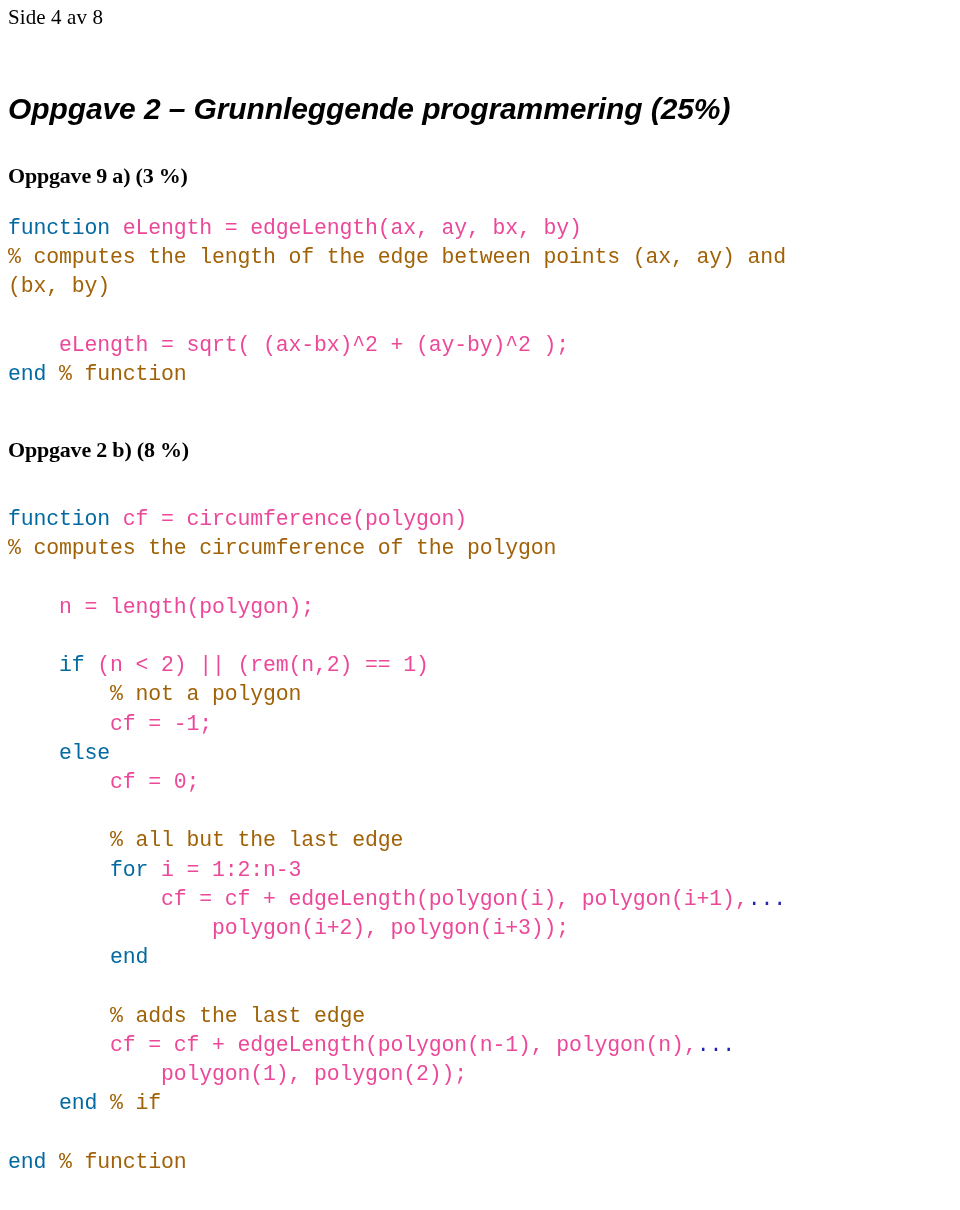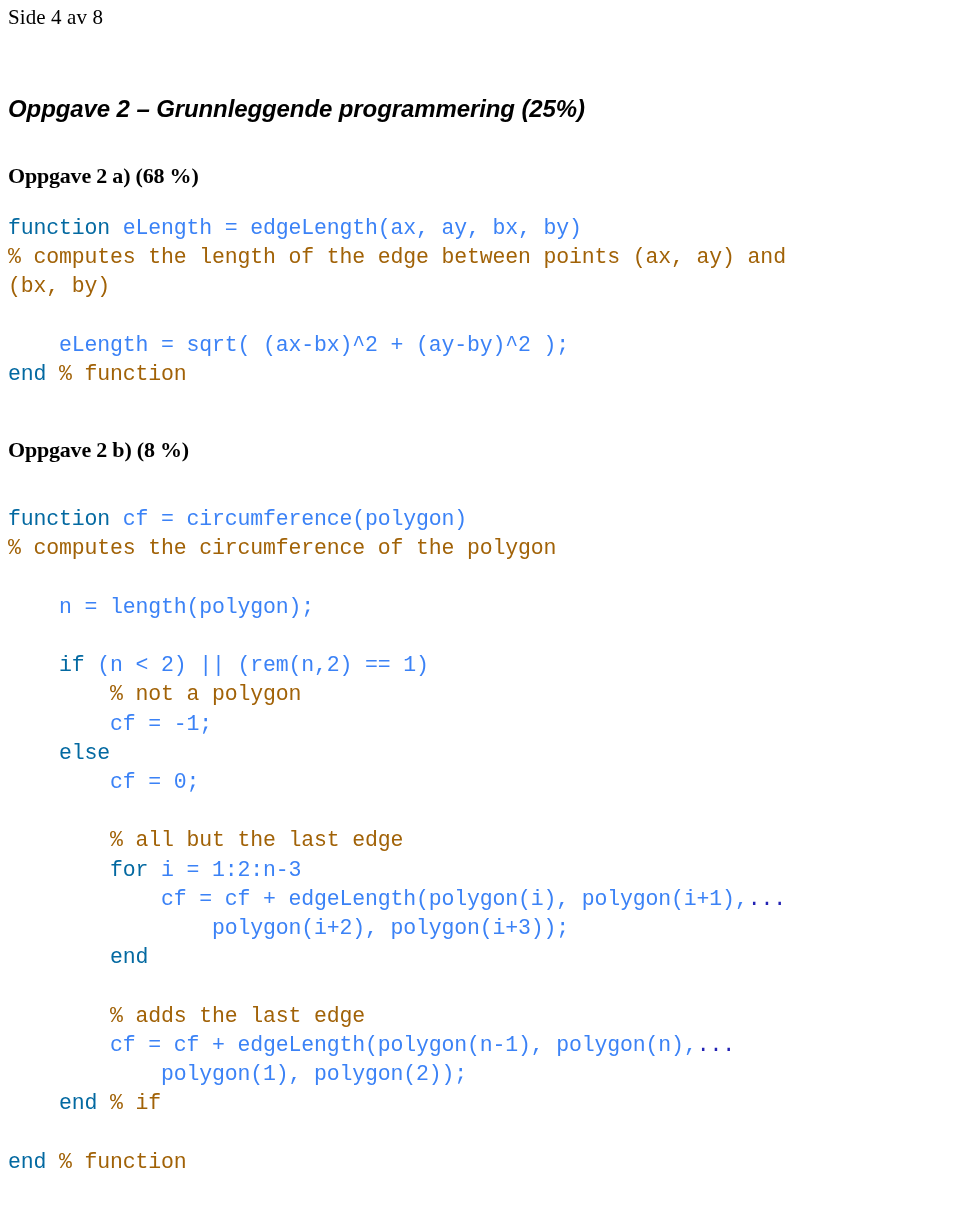--- a/index.html
+++ b/index.html
@@ -31,21 +31,21 @@
     color: #000;
     padding-top: 4px;
     letter-spacing: 0.1px;
   }
 
   
   .doc-title {
     font-family: "Liberation Sans", sans-serif;
     font-weight: bold;
     font-style: italic;
-    font-size: 24px;
+    font-size: 30px;
     line-height: 34px;
     margin-top: 62px;
     letter-spacing: -0.1px;
     white-space: pre;
   }
 
   
   .sub-heading {
     font-family: "Liberation Serif", serif;
     font-weight: bold;
@@ -69,32 +69,32 @@
   }
   .code-block.a { margin-top: 25px; }
   .code-block.b { margin-top: 42px; }
 
   .code-line { white-space: pre-wrap; min-height: 29.2px; }
   .code-line.blank { height: 29.2px; }
 
   .kw  { color: #0369a1; }
   .cmt { color: #a16207; }
   .cont { color: #2222b4; }
-  .plain { color: #3b82f6; }
+  .plain { color: #ec4899; }
 </style>
 </head>
 <body>
 
 <div class="page">
 
   <div class="page-header">Side 4 av 8</div>
 
   <div class="doc-title">Oppgave 2 – Grunnleggende programmering (25%)</div>
 
-  <div class="sub-heading first">Oppgave 2 a) (68 %)</div>
+  <div class="sub-heading first">Oppgave 9 a) (3 %)</div>
 
   <div class="code-block a"><div class="code-line"><span class="kw">function</span><span class="plain"> eLength = edgeLength(ax, ay, bx, by)</span></div><div class="code-line"><span class="cmt">% computes the length of the edge between points (ax, ay) and (bx, by)</span></div><div class="code-line blank"></div><div class="code-line"><span class="plain">    eLength = sqrt( (ax-bx)^2 + (ay-by)^2 );</span></div><div class="code-line"><span class="kw">end</span><span class="plain"> </span><span class="cmt">% function</span></div></div>
 
   <div class="sub-heading second">Oppgave 2 b) (8 %)</div>
 
   <div class="code-block b"><div class="code-line"><span class="kw">function</span><span class="plain"> cf = circumference(polygon)</span></div><div class="code-line"><span class="cmt">% computes the circumference of the polygon</span></div><div class="code-line blank"></div><div class="code-line"><span class="plain">    n = length(polygon);</span></div><div class="code-line blank"></div><div class="code-line"><span class="plain">    </span><span class="kw">if</span><span class="plain"> (n &lt; 2) || (rem(n,2) == 1)</span></div><div class="code-line"><span class="plain">        </span><span class="cmt">% not a polygon</span></div><div class="code-line"><span class="plain">        cf = -1;</span></div><div class="code-line"><span class="plain">    </span><span class="kw">else</span></div><div class="code-line"><span class="plain">        cf = 0;</span></div><div class="code-line blank"></div><div class="code-line"><span class="plain">        </span><span class="cmt">% all but the last edge</span></div><div class="code-line"><span class="plain">        </span><span class="kw">for</span><span class="plain"> i = 1:2:n-3</span></div><div class="code-line"><span class="plain">            cf = cf + edgeLength(polygon(i), polygon(i+1),</span><span class="cont">...</span></div><div class="code-line"><span class="plain">                polygon(i+2), polygon(i+3));</span></div><div class="code-line"><span class="plain">        </span><span class="kw">end</span></div><div class="code-line blank"></div><div class="code-line"><span class="plain">        </span><span class="cmt">% adds the last edge</span></div><div class="code-line"><span class="plain">        cf = cf + edgeLength(polygon(n-1), polygon(n),</span><span class="cont">...</span></div><div class="code-line"><span class="plain">            polygon(1), polygon(2));</span></div><div class="code-line"><span class="plain">    </span><span class="kw">end</span><span class="plain"> </span><span class="cmt">% if</span></div><div class="code-line blank"></div><div class="code-line"><span class="kw">end</span><span class="plain"> </span><span class="cmt">% function</span></div></div>
 
 </div>
 
 </body></html>

